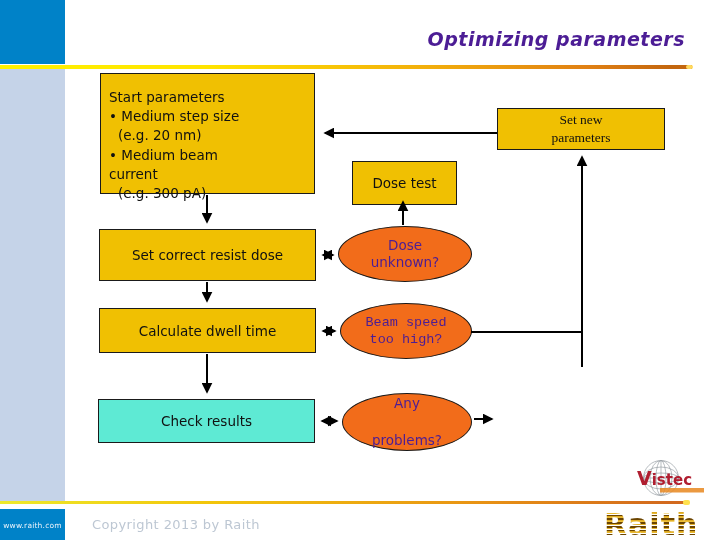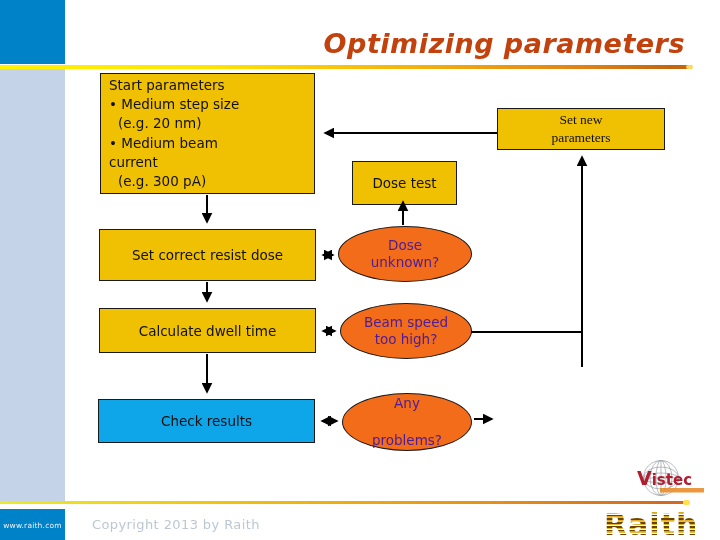--- a/index.html
+++ b/index.html
@@ -14,40 +14,40 @@
     background:linear-gradient(90deg,#FFF200 0%,#FFE400 30%,#F2AE0C 62%,#E08014 85%,#C3660E 97%);}
   .rule-top-dot{position:absolute;left:686px;top:65px;width:7px;height:4px;background:#FFD95E;border-radius:2px;}
   .rule-bottom{position:absolute;left:0;top:501px;width:688px;height:3px;
     background:linear-gradient(90deg,#EDE92B 0%,#F2C60B 30%,#E89214 70%,#D2691E 97%);}
   .rule-bottom-dot{position:absolute;left:683px;top:500px;width:7px;height:5px;background:#FFE14E;border-radius:2px;}
   .footer-blue{position:absolute;left:0;top:509px;width:65px;height:33px;background:#0082C8;
     display:flex;align-items:center;justify-content:center;}
   .footer-site{color:#E8F2FA;font-size:7.5px;letter-spacing:.2px;}
   .copyright{position:absolute;left:92px;top:517px;color:#BDC7D3;font-size:13px;letter-spacing:.4px;}
   
-  .page-title{position:absolute;right:35px;top:28px;font-size:27px;font-weight:bold;font-style:italic;
-    color:#c2410c;letter-spacing:.5px;}
+  .page-title{position:absolute;right:35px;top:28px;font-size:19px;font-weight:bold;font-style:italic;
+    color:#4c1d95;letter-spacing:.5px;}
   
   .fc-box{position:absolute;background:#F0C002;border:1.4px solid #1a1a1a;box-sizing:border-box;
     color:#111;font-size:13.5px;display:flex;flex-direction:column;justify-content:center;}
   .fc-box.center{align-items:center;text-align:center;}
-  .fc-green{background:#0ea5e9;}
-  .box-start{left:100px;top:73px;width:215px;height:121px;padding:2px 4px 2px 8px;justify-content:flex-start;line-height:19.2px;}
+  .fc-green{background:#5eead4;}
+  .box-start{left:100px;top:73px;width:215px;height:121px;padding:14px 4px 2px 8px;justify-content:flex-start;line-height:19.2px;}
   .box-start .line-indent{padding-left:9px;}
   .box-set-new{left:497px;top:108px;width:168px;height:42px;line-height:18px;font-family:Liberation Serif, serif;}
   .box-dose-test{left:352px;top:161px;width:105px;height:44px;}
   .box-set-dose{left:99px;top:229px;width:217px;height:52px;}
   .box-calc{left:99px;top:308px;width:217px;height:45px;}
   .box-check{left:98px;top:399px;width:217px;height:44px;}
   .box-consider{left:499px;top:368px;width:164px;height:90px;line-height:17.8px;}
   .fc-ellipse{position:absolute;background:#F26C1A;border:1.2px solid #1a1a1a;border-radius:50%;
     box-sizing:border-box;color:#4c1d95;font-size:13.5px;display:flex;flex-direction:column;
     align-items:center;justify-content:center;text-align:center;line-height:17px;}
   .el-dose{left:338px;top:226px;width:134px;height:56px;}
-  .el-beam{left:340px;top:303px;width:132px;height:56px;}
+  .el-beam{left:340px;top:303px;width:132px;height:56px;font-family:Liberation Mono, monospace;}
   .el-any{left:342px;top:393px;width:130px;height:58px;gap:20px;}
   
   .arrows{position:absolute;left:0;top:0;width:720px;height:540px;pointer-events:none;}
   
   .vistec{position:absolute;left:636px;top:458px;width:76px;height:44px;}
   .raith-logo{position:absolute;left:604px;top:507px;font-size:30px;font-weight:bold;letter-spacing:1px;
     background:repeating-linear-gradient(180deg,#6B4400 0px,#6B4400 1.6px,#D9A520 1.6px,#F0C23A 3.2px,#ffffff 3.2px,#ffffff 3.8px);
     -webkit-background-clip:text;background-clip:text;color:transparent;}
 </style>
 </head>

